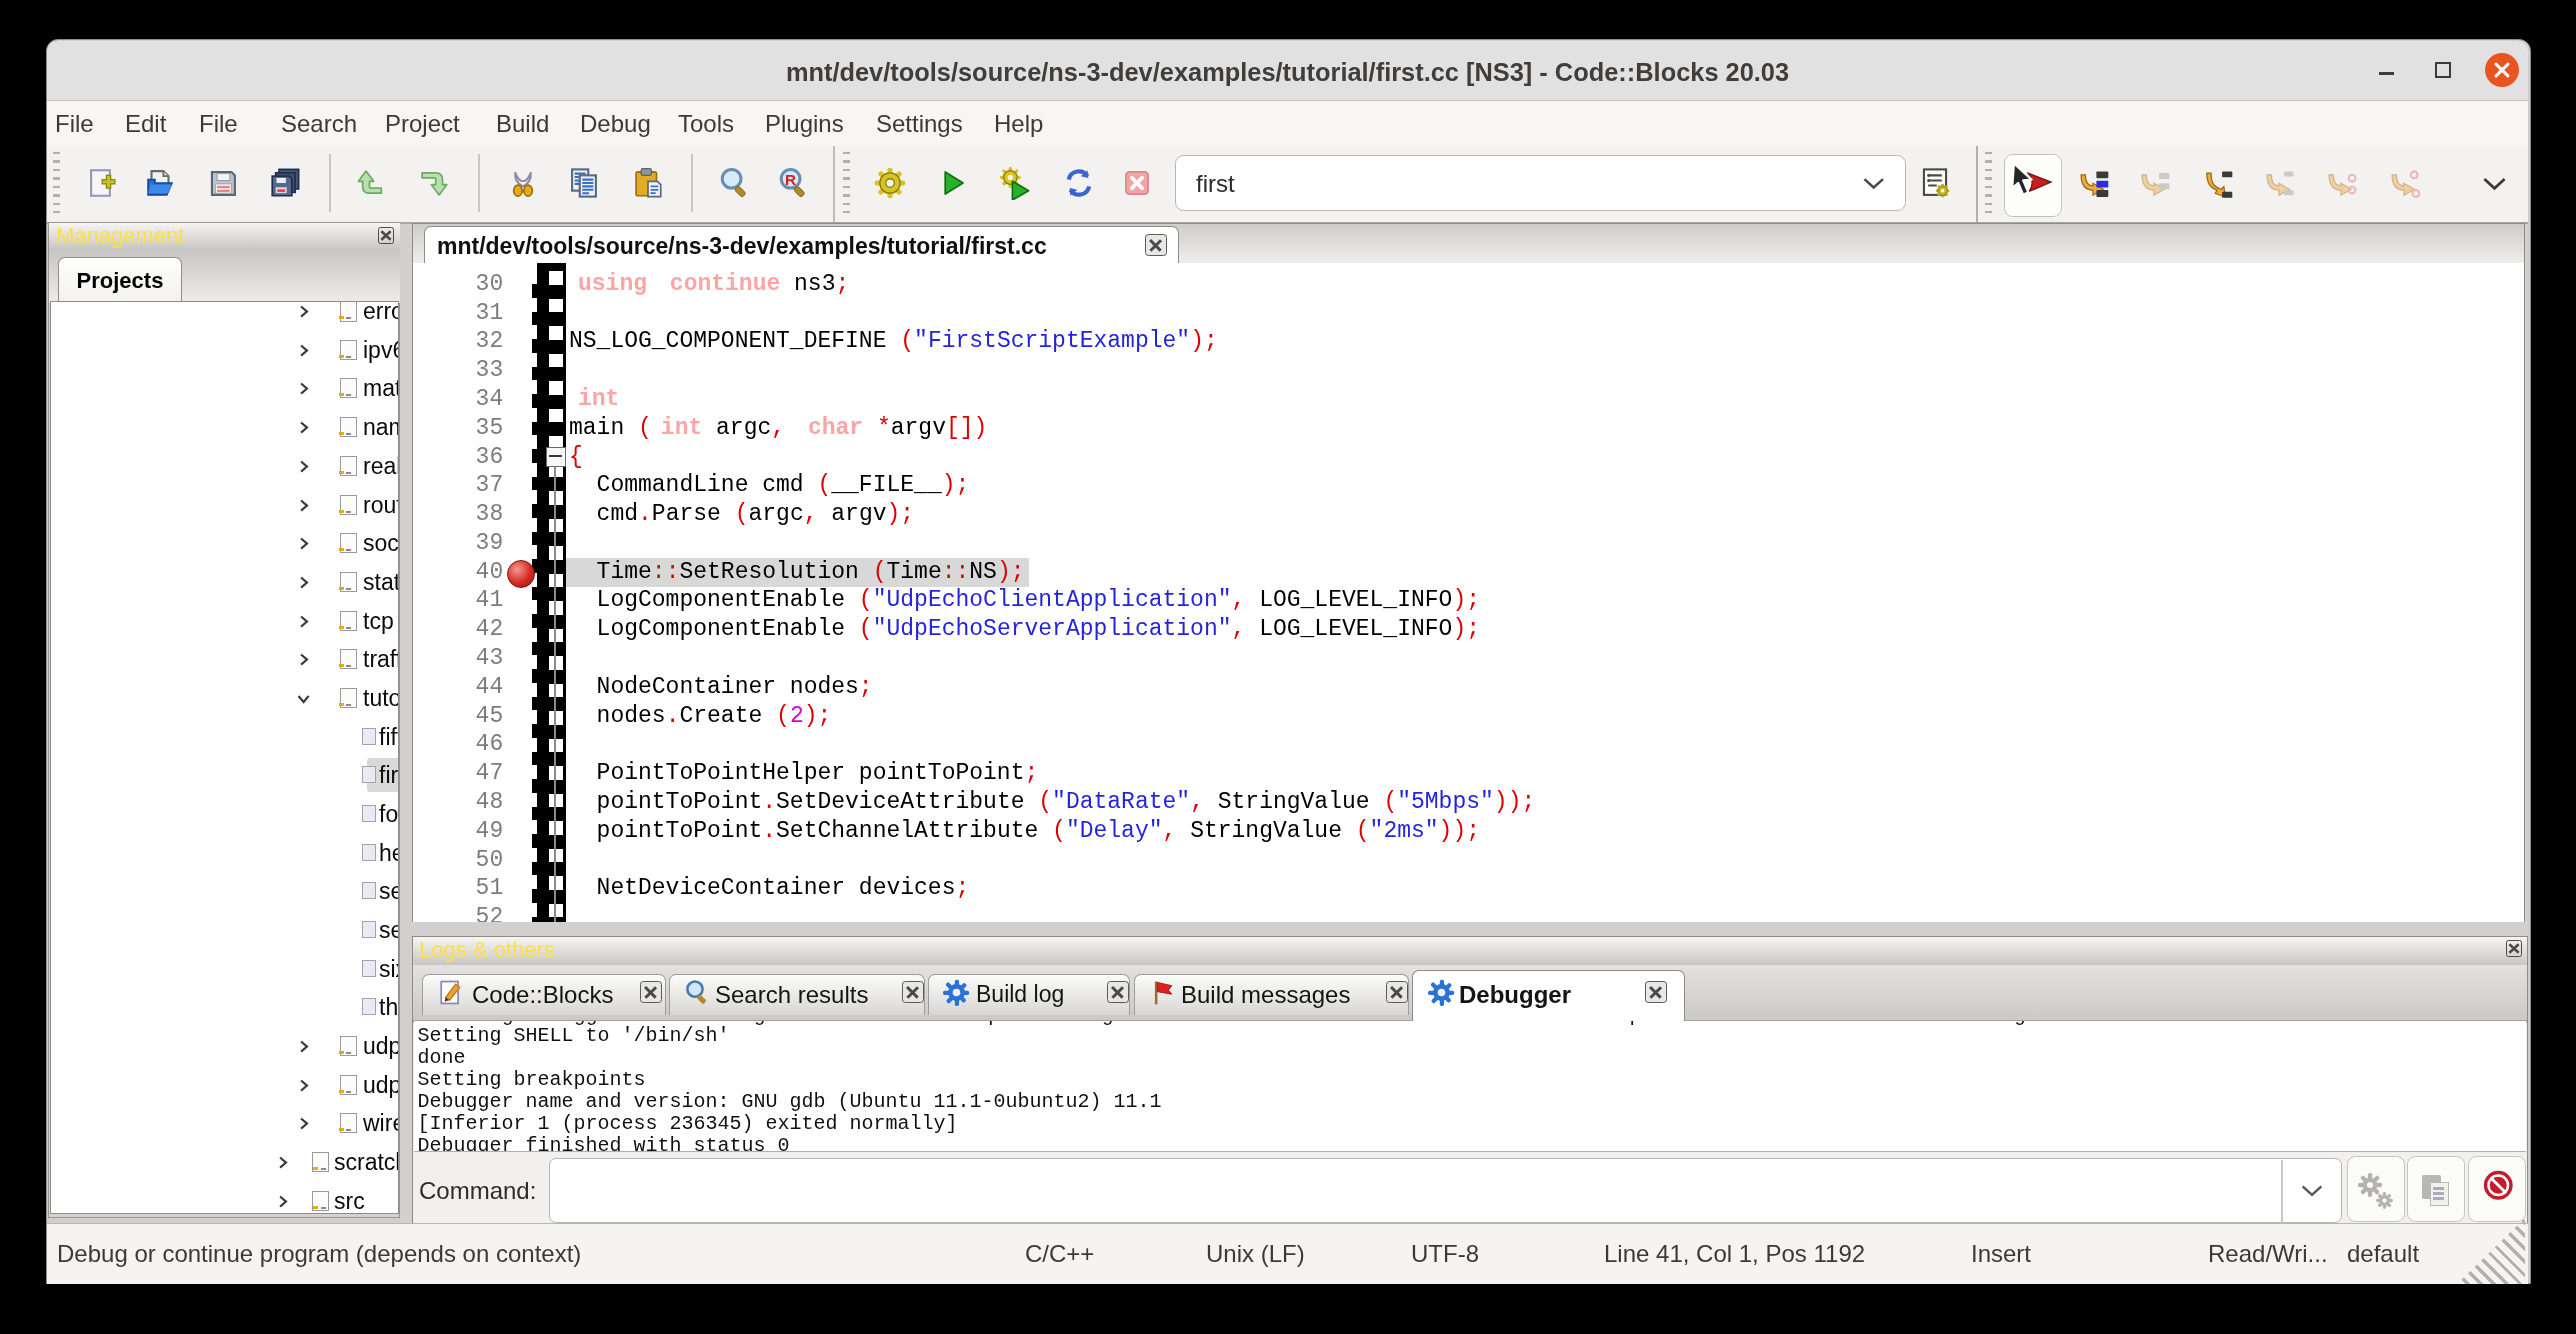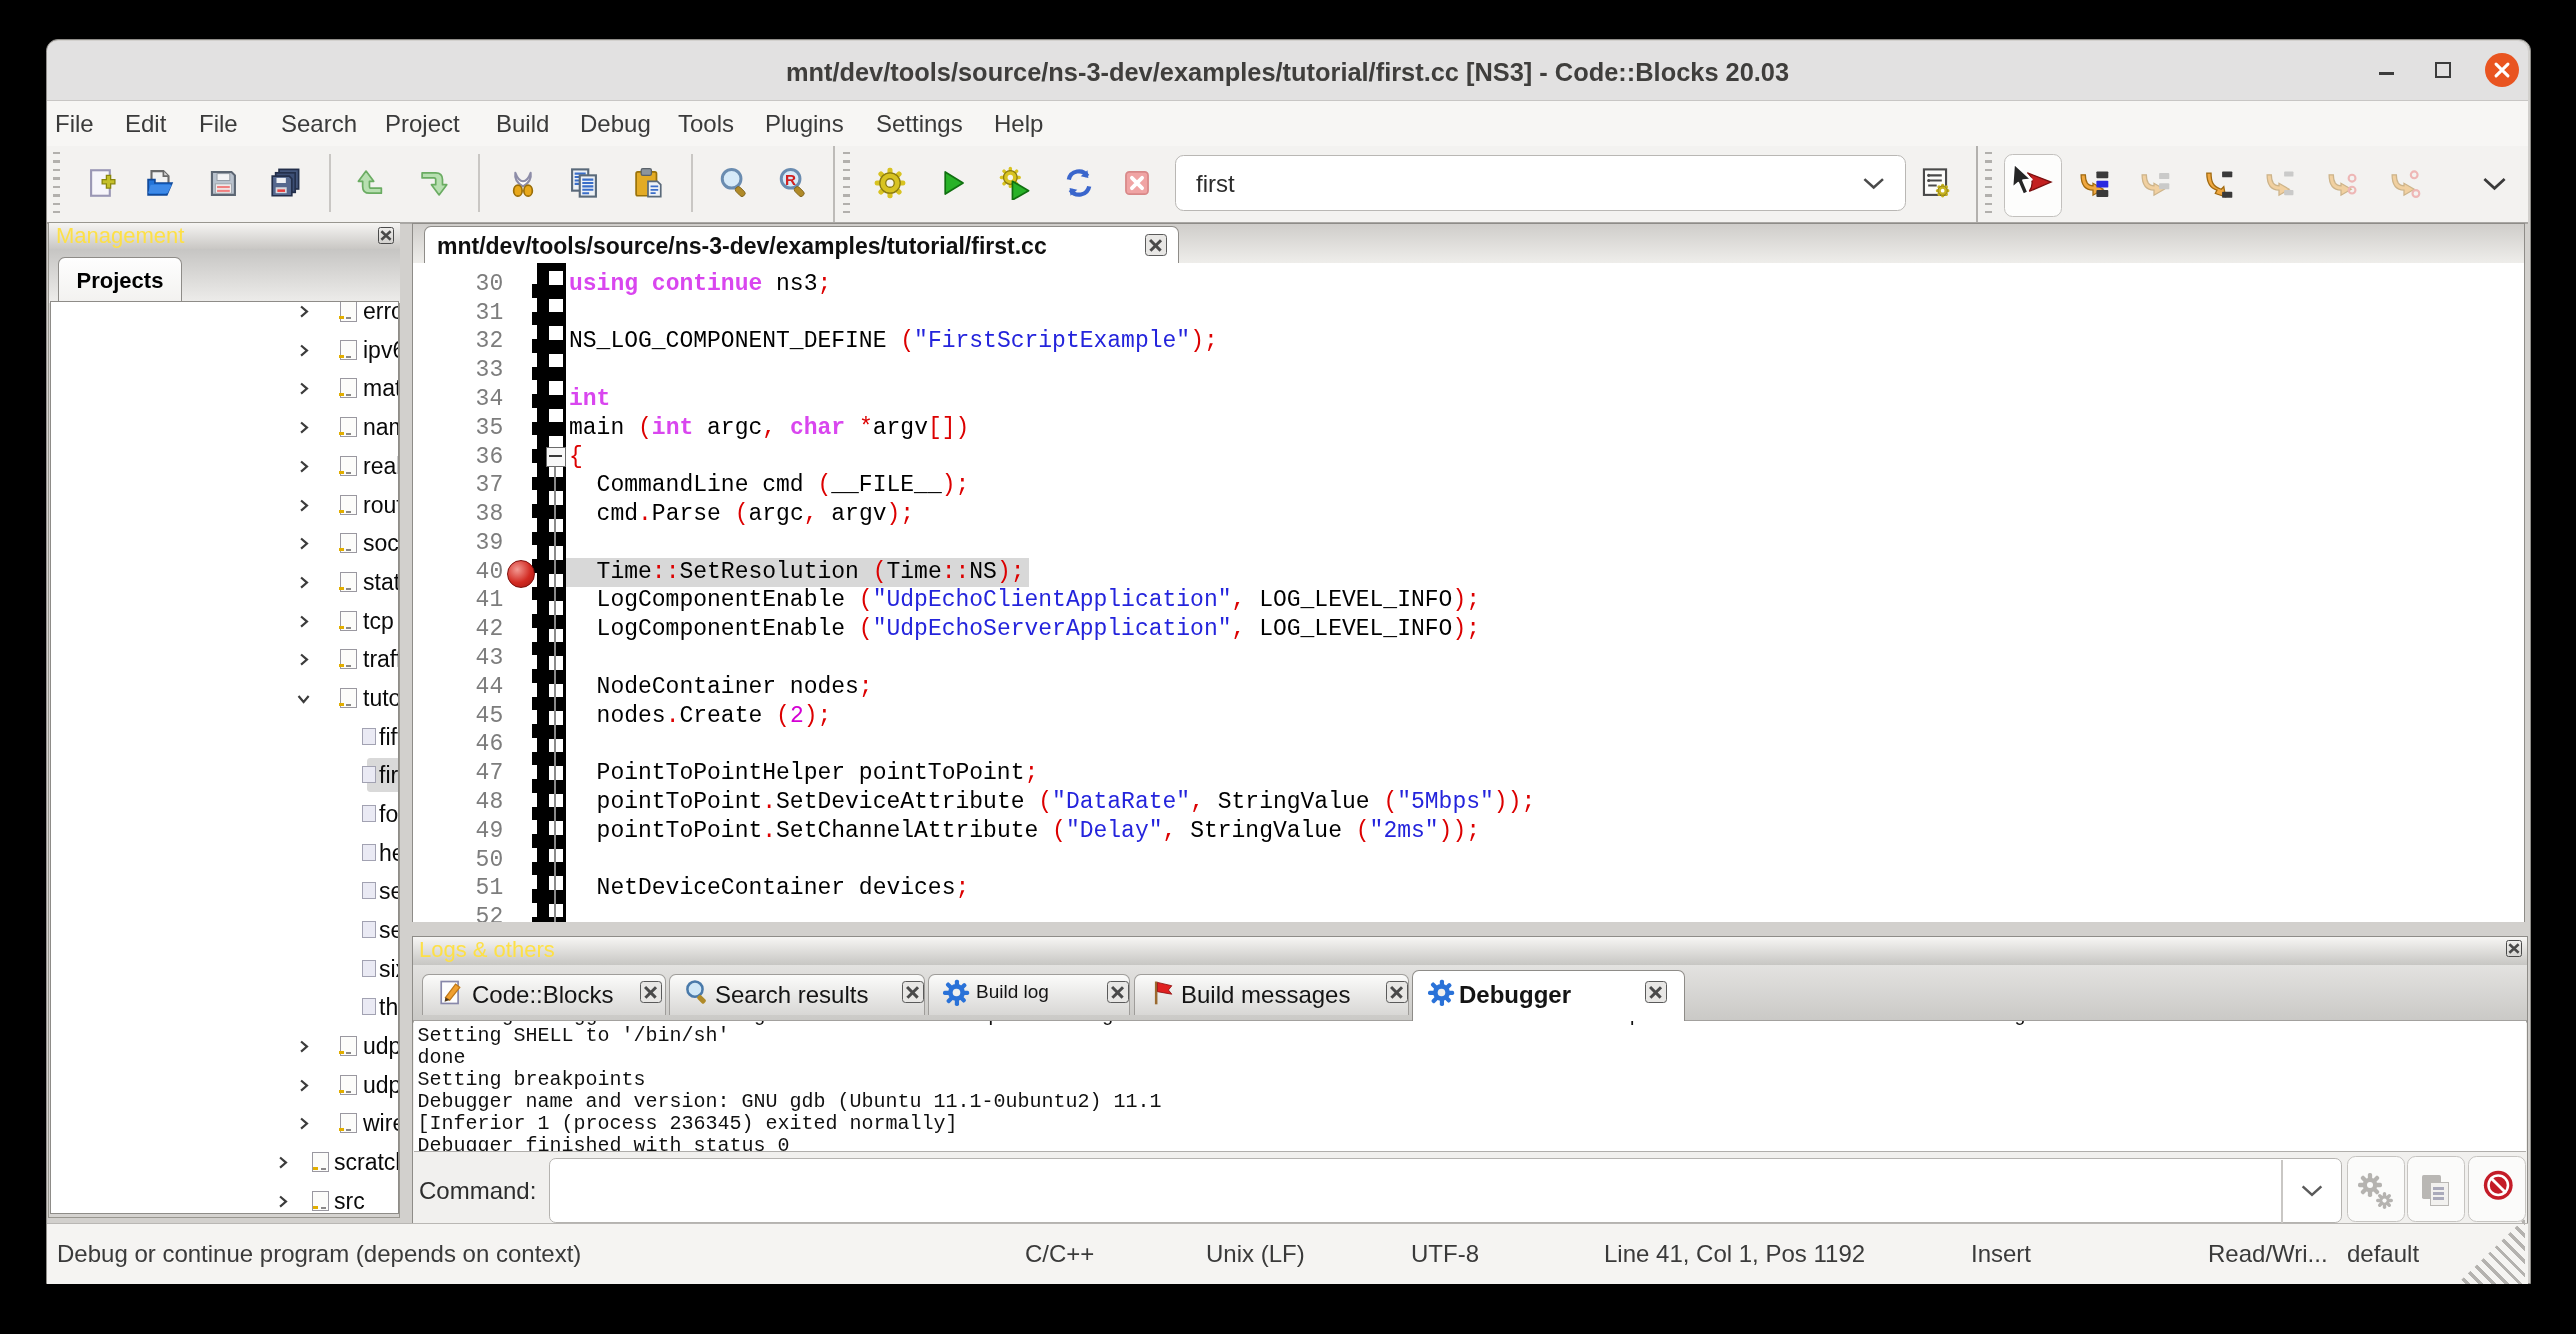--- a/index.html
+++ b/index.html
@@ -1,17 +1,17 @@
 <!DOCTYPE html>
 <html style="font-size:13.5px"><head><meta charset="utf-8">
 <style>
   html,body{margin:0;padding:0;}
   body{width:2576px;height:1335px;background:#000;font-family:"Liberation Sans",sans-serif;position:relative;overflow:hidden;}
   .a{position:absolute;}
-  .k{color:#d946ef;font-weight:bold;}
+  .k{color:#fca5a5;font-weight:bold;margin-left:9px;}
   .o{color:#dc0000;}
   .s{color:#2424dc;}
   .n{color:#d400d4;}
   .cl{white-space:pre;font-family:"Liberation Mono",monospace;font-size:23px;line-height:29px;color:#000;}
   .num{font-family:"Liberation Mono",monospace;font-size:23px;line-height:29px;color:#7d7d7d;text-align:right;width:80px;}
   .logl{white-space:pre;font-family:"Liberation Mono",monospace;font-size:20px;line-height:22px;color:#111;}
   .mi{font-size:24px;color:#3a3a3a;line-height:24px;}
   .st{font-size:24px;color:#3a3a3a;line-height:23px;}
   .hdrtxt{font-size:22px;color:#fde047;line-height:23px;}
   .tabx{width:22px;height:22px;border:1.7px solid #5a5a5a;border-radius:3.4px;background:#e8e7e5;box-sizing:border-box;}
@@ -427,21 +427,21 @@
 <div class="a tabx" style="left:902px;top:981px;"></div>
 <div class="a" style="left:928px;top:974px;width:202px;height:41px;background:linear-gradient(180deg,#fbfbfa,#d8d7d5);border:1.7px solid #9f9d9a;border-bottom:none;border-radius:6.8px 6.8px 0 0;box-sizing:border-box;"></div>
 <svg class="a" style="left:943px;top:979px;" width="27" height="27" viewBox="0 0 32 32">
     <rect x="14" y="1" width="5" height="31" rx="2" fill="#2a72d8" transform="rotate(0 16 16)"></rect>
     <rect x="14" y="1" width="5" height="31" rx="2" fill="#2a72d8" transform="rotate(45 16 16)"></rect>
     <rect x="14" y="1" width="5" height="31" rx="2" fill="#2a72d8" transform="rotate(90 16 16)"></rect>
     <rect x="14" y="1" width="5" height="31" rx="2" fill="#2a72d8" transform="rotate(135 16 16)"></rect>
     <circle cx="16" cy="16" r="10" fill="#2a72d8"></circle>
     <circle cx="16" cy="16" r="4.5" fill="#f0f0ee"></circle>
   </svg>
-<div class="a" style="left:976px;top:981px;font-size:19px;font-weight:normal;color:#141414;">Build log</div>
+<div class="a" style="left:976px;top:981px;font-size:23px;font-weight:normal;color:#141414;">Build log</div>
 <div class="a tabx" style="left:1107px;top:981px;"></div>
 <div class="a" style="left:1134px;top:974px;width:275px;height:41px;background:linear-gradient(180deg,#fbfbfa,#d8d7d5);border:1.7px solid #9f9d9a;border-bottom:none;border-radius:6.8px 6.8px 0 0;box-sizing:border-box;"></div>
 <svg class="a" style="left:1149px;top:979px;" width="27" height="27" viewBox="0 0 32 32">
     <rect x="7" y="3" width="3" height="27" fill="#9a6a30"></rect>
     <path d="M10 4 L27 8 L23 13 L27 18 L10 15 Z" fill="#e02020" stroke="#901010" stroke-width="1"></path>
   </svg>
 <div class="a" style="left:1181px;top:981px;font-size:24px;font-weight:normal;color:#141414;">Build messages</div>
 <div class="a tabx" style="left:1386px;top:981px;"></div>
 <div class="a" style="left:1412px;top:970px;width:273px;height:51px;background:#fff;border:1.7px solid #8e8c88;border-bottom:none;border-radius:6.8px 6.8px 0 0;box-sizing:border-box;"></div>
 <svg class="a" style="left:1428px;top:979px;" width="27" height="27" viewBox="0 0 32 32">

